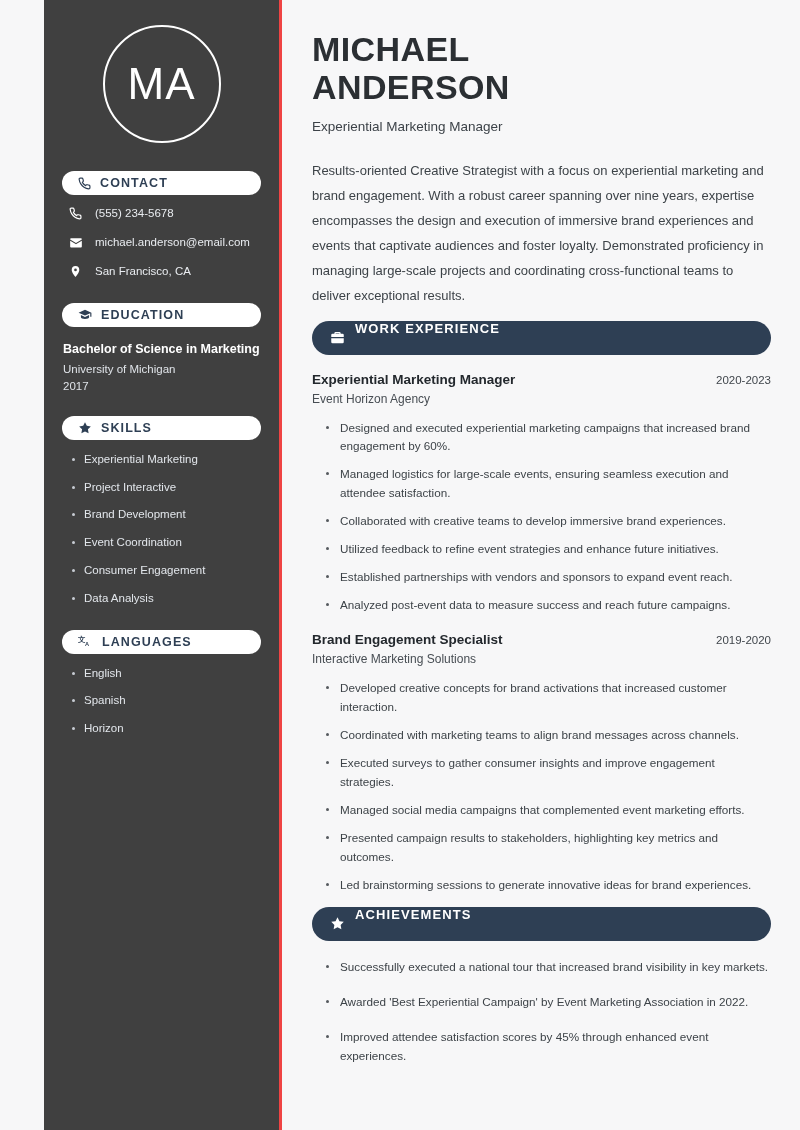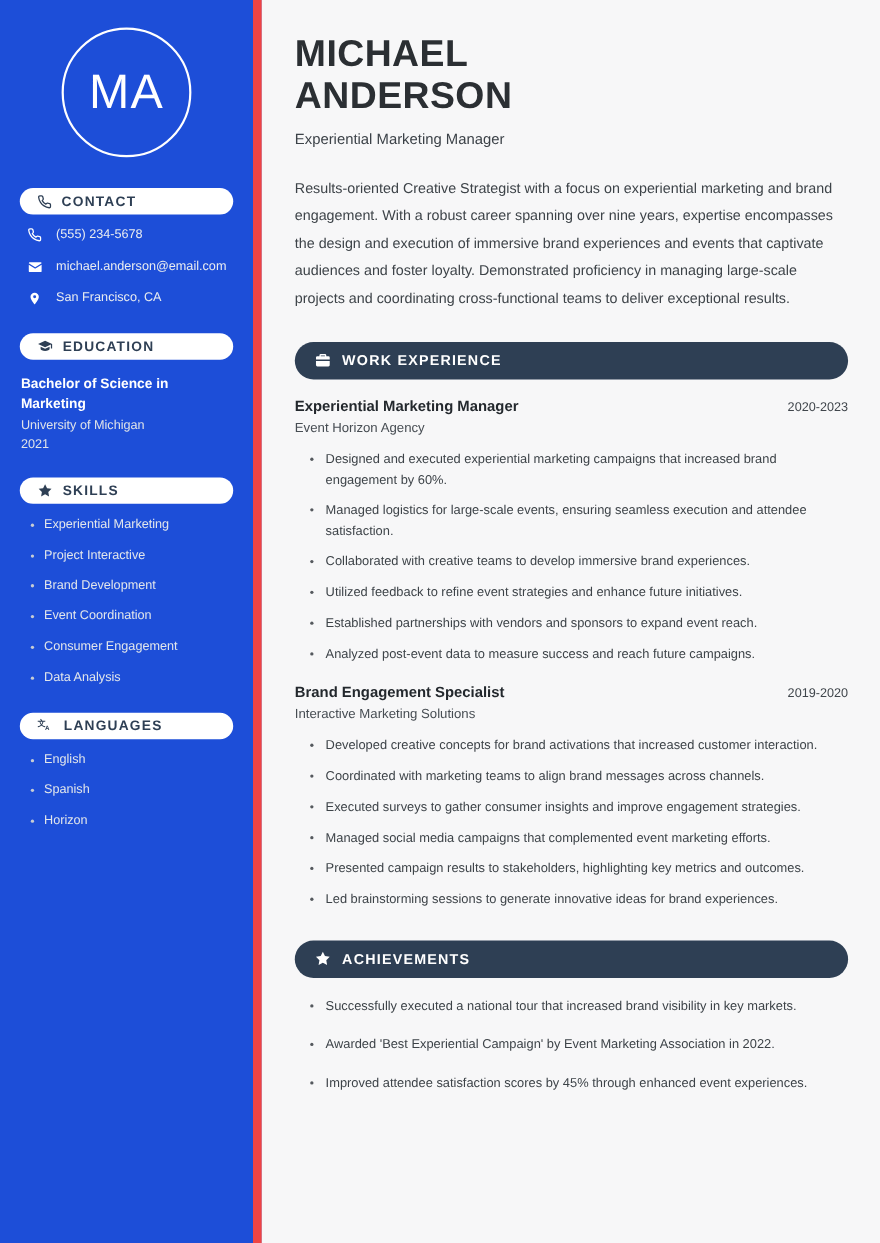--- a/index.html
+++ b/index.html
@@ -7,24 +7,25 @@
     width:800px; height:1130px;
     background:#f7f7f8;
     font-family:"Liberation Sans", sans-serif;
     -webkit-font-smoothing:antialiased;
   }
   .page { position:relative; width:800px; height:1130px; display:flex; background:#f7f7f8; overflow:hidden; }
 
   
   .sidebar {
     width:238px; flex:0 0 238px;
-    background:#1d4ed8;
-    border-right:8px solid #ef4444;
+    background:#404040;
+    border-right:3px solid #ef4444;
     padding:0 18px;
     color:#ffffff;
+    margin-left:44px;
   }
   .avatar-wrap { display:flex; justify-content:center; margin-top:25px; }
   .avatar {
     width:118px; height:118px; border-radius:50%;
     border:2px solid #ffffff;
     display:flex; align-items:center; justify-content:center;
   }
   .avatar-initials {
     font-size:44px; font-weight:400; letter-spacing:1px; color:#ffffff;
   }
@@ -76,24 +77,24 @@
   }
   .role { font-size:13.5px; color:#3c4248; margin-top:12px; }
   .summary {
     font-size:13px; color:#3d4348; line-height:1.92;
     margin-top:25px; text-align:left;
   }
 
   .sec-bar {
     background:#2e3f54; color:#ffffff;
     border-radius:40px; height:34px;
-    display:flex; align-items:center; gap:10px;
+    display:flex; gap:10px;
     padding:0 18px;
     font-size:13px; font-weight:bold; letter-spacing:1.1px;
-    margin-top:27px;
+    margin-top:12px;
   }
   .sec-bar .ico { display:flex; align-items:center; }
 
   .job { margin-top:17px; }
   .job-head { display:flex; justify-content:space-between; align-items:baseline; }
   .job-title { font-size:13.5px; font-weight:bold; color:#23282d; }
   .job-dates { font-size:11.5px; color:#40464c; white-space:nowrap; }
   .job-company { font-size:12px; color:#474d53; margin-top:5px; }
 
   .bullets { margin-top:13px; padding-left:13px; list-style:none; }
@@ -165,21 +166,21 @@
           <svg width="14" height="14" viewBox="0 0 24 24" fill="#2e3f54">
               <path d="M12 3 1 8l11 5 9-4.1V15h2V8L12 3z"></path>
               <path d="M5 12.2V16c0 1.7 3.1 3 7 3s7-1.3 7-3v-3.8l-7 3.2-7-3.2z"></path>
             </svg>
         </span>
         <span>EDUCATION</span>
       </div>
       <div class="edu-block">
         <div class="edu-degree">Bachelor of Science in Marketing</div>
         <div class="edu-school">University of Michigan</div>
-        <div class="edu-year">2021</div>
+        <div class="edu-year">2017</div>
       </div>
     </div>
 
     <div class="sb-sec">
       <div class="pill">
         <span class="ico">
           <svg width="14" height="14" viewBox="0 0 24 24" fill="#2e3f54">
               <path d="m12 2 3.1 6.3 6.9 1-5 4.9 1.2 6.9-6.2-3.3-6.2 3.3L7 14.2 2 9.3l6.9-1L12 2z"></path>
             </svg>
         </span>

